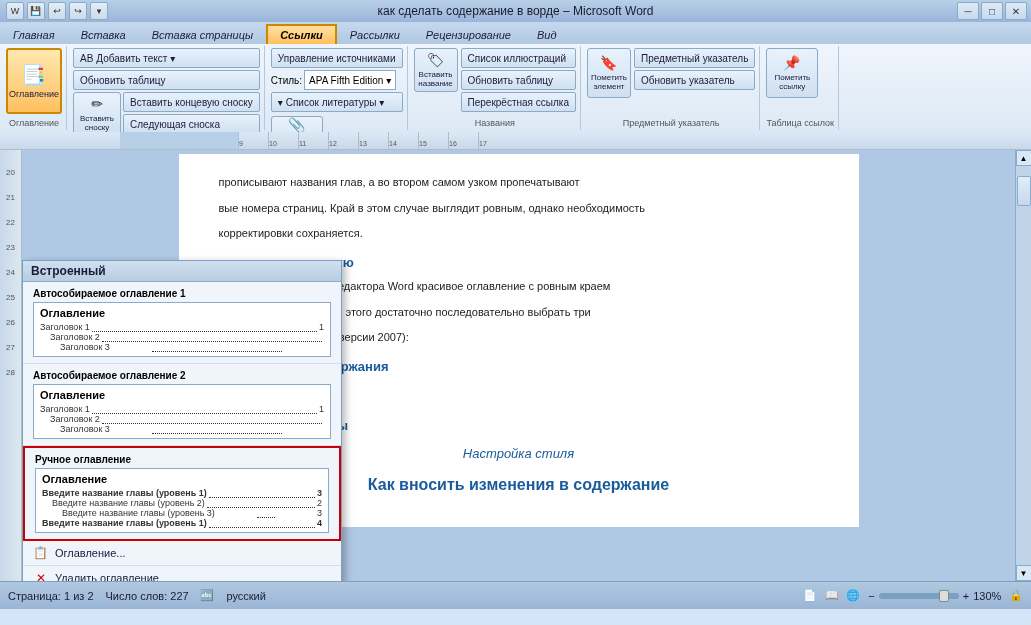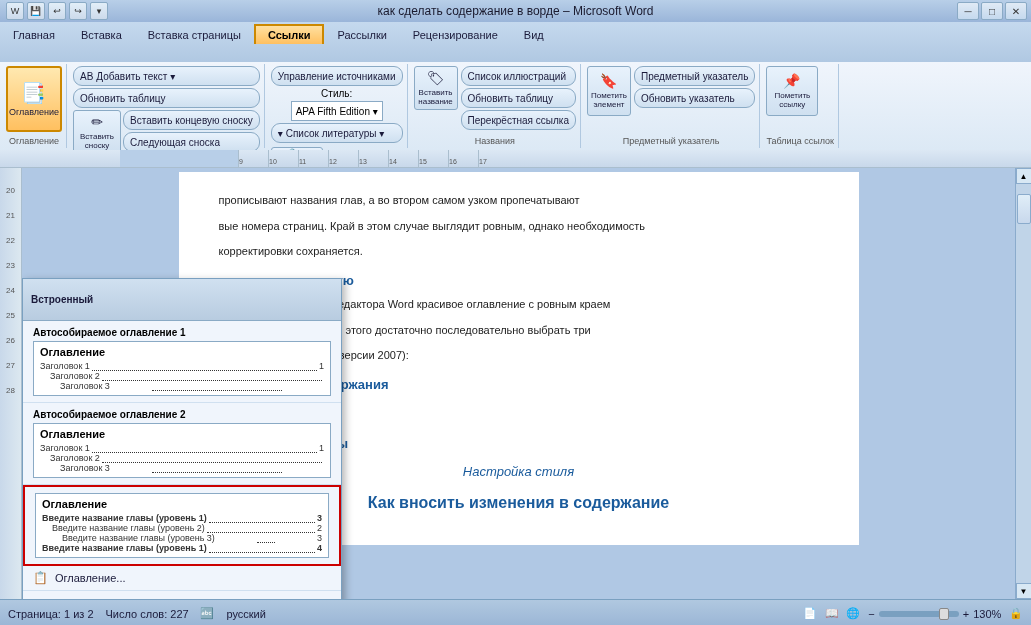--- a/index.html
+++ b/index.html
@@ -50,23 +50,24 @@
       border-radius: 2px;
       display: flex;
       align-items: center;
       justify-content: center;
       font-size: 9px;
       cursor: pointer;
       color: #333;
     }
     .ribbon-tabs {
       display: flex;
-      height: 40px;
+      height: 22px;
       padding-top: 2px;
       background: linear-gradient(to bottom, #c5d9ee, #b0c8e2);
+      font-style: italic;
     }
     .ribbon-tab {
       padding: 2px 12px;
       font-size: 11px;
       color: #1a1a3a;
       cursor: pointer;
       border-top: 1px solid transparent;
       border-left: 1px solid transparent;
       border-right: 1px solid transparent;
       height: 20px;
@@ -139,21 +140,21 @@
       background: linear-gradient(to bottom, #ffe8b0, #ffc060);
     }
     .big-icon {
       font-size: 20px;
     }
     .small-btn {
       height: 20px;
       padding: 0 6px;
       font-size: 10px;
       border: 1px solid #8aaac5;
-      border-radius: 9px;
+      border-radius: 2px;
       background: linear-gradient(to bottom, #e8f2fc, #cfe0f0);
       cursor: pointer;
       display: flex;
       align-items: center;
       gap: 3px;
       white-space: nowrap;
       color: #1a1a3a;
     }
 
     
@@ -258,22 +259,22 @@
       top: 110px;
       width: 320px;
       background: #f0f5fc;
       border: 1px solid #7aa0c0;
       box-shadow: 3px 3px 8px rgba(0,0,0,0.3);
       z-index: 100;
       font-size: 11px;
     }
     .menu-section-header {
       background: linear-gradient(to bottom, #d0e0f0, #b8cce0);
-      padding: 15px 8px;
-      font-size: 10px;
+      padding: 3px 8px;
+      font-size: 12px;
       font-weight: bold;
       color: #1a1a3a;
       border-bottom: 1px solid #8aaac5;
     }
     .menu-toc-item {
       padding: 6px 10px;
       cursor: pointer;
       border-bottom: 1px solid #d0e0f0;
     }
     .menu-toc-item.selected-red {
@@ -480,21 +481,21 @@
     </div>
     <div class="ribbon-group-label">Сноски</div>
   </div>
 
   <div class="ribbon-group">
     <div class="ribbon-group-content">
       <div style="display:flex;flex-direction:column;gap:2px;">
         <div class="small-btn">
           <span>Управление источниками</span>
         </div>
-        <div style="display:flex;align-items:center;gap:2px;font-size:10px;flex-direction:column;">
+        <div style="display:flex;align-items:center;gap:2px;font-size:10px;">
           <span>Стиль:</span>
           <div class="style-dropdown">
             <span>APA Fifth Edition ▾</span>
           </div>
         </div>
         <div class="small-btn">
           <span>▾ Список литературы ▾</span>
         </div>
         <div class="big-btn" style="width:52px;height:38px;font-size:8px;margin-top:2px;">
           <div style="font-size:14px;">📎</div>
@@ -649,20 +650,21 @@
                 </div>
               <div class="toc-line indent2">
                   <span>Заголовок 3</span>
                   <span class="toc-dots"></span>
                   <span></span>
                 </div>
             </div>
           </div>
 
           <div class="menu-toc-item selected-red">
+            <div style="font-size:10px;font-weight:bold;margin-bottom:3px;">Ручное оглавление</div>
             <div class="toc-preview">
               <div class="toc-title">Оглавление</div>
               <div class="toc-line toc-bold-line">
                   <span>Введите название главы (уровень 1)</span>
                   <span class="toc-dots"></span>
                   <span>3</span>
                 </div>
               <div class="toc-line indent1">
                   <span>Введите название главы (уровень 2)</span>
                   <span class="toc-dots"></span>

